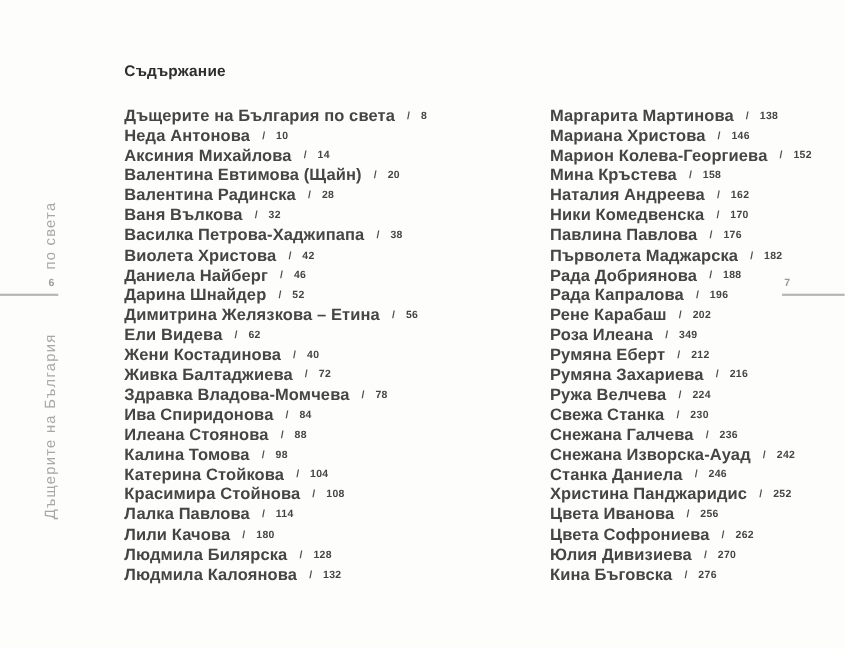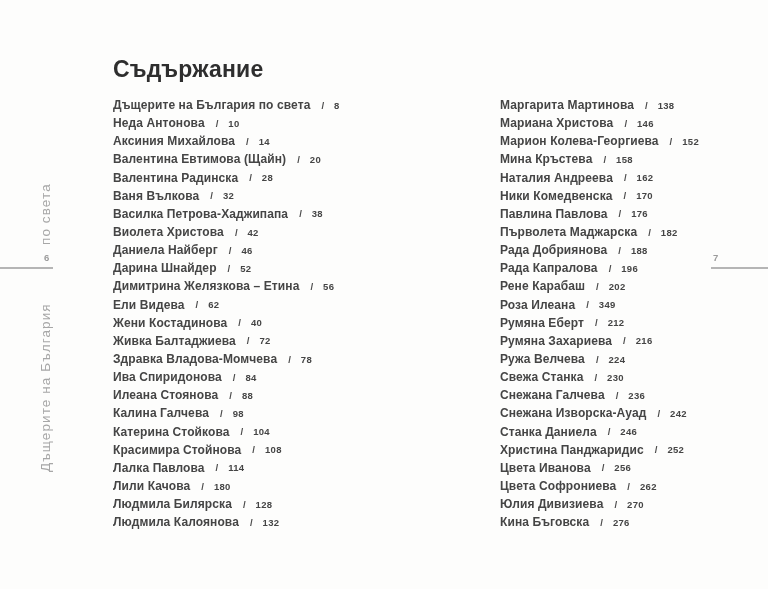--- a/index.html
+++ b/index.html
@@ -13,40 +13,40 @@
   }
   .spread {
     position: absolute;
     width: 768px; height: 589px;
     left: 0; top: 0;
     background: #fdfdfc;
   }
   .toc-title {
     position: absolute;
     left: 113px; top: 56px;
-    font-size: 23px;
+    font-size: 14px;
     font-weight: bold;
     letter-spacing: 0.2px;
     color: #2e2e2e;
   }
   .toc-column {
     position: absolute;
     top: 96px;
     width: 300px;
   }
   .toc-column.left  { left: 113px; }
   .toc-column.right { left: 500px; }
   .toc-row {
     height: 18.15px;
     display: flex;
     align-items: center;
     white-space: nowrap;
   }
   .toc-name {
-    font-size: 12px;
+    font-size: 15px;
     font-weight: 600;
     color: #454545;
     letter-spacing: 0.1px;
   }
   .toc-sep {
     font-size: 9.5px;
     font-weight: 600;
     color: #4a4a4a;
     margin-left: 11px;
   }
@@ -185,21 +185,21 @@
         <span class="toc-name">Ива Спиридонова</span>
         <span class="toc-sep">/</span>
         <span class="toc-page">84</span>
       </div>
       <div class="toc-row">
         <span class="toc-name">Илеана Стоянова</span>
         <span class="toc-sep">/</span>
         <span class="toc-page">88</span>
       </div>
       <div class="toc-row">
-        <span class="toc-name">Калина Галчева</span>
+        <span class="toc-name">Калина Томова</span>
         <span class="toc-sep">/</span>
         <span class="toc-page">98</span>
       </div>
       <div class="toc-row">
         <span class="toc-name">Катерина Стойкова</span>
         <span class="toc-sep">/</span>
         <span class="toc-page">104</span>
       </div>
       <div class="toc-row">
         <span class="toc-name">Красимира Стойнова</span>

